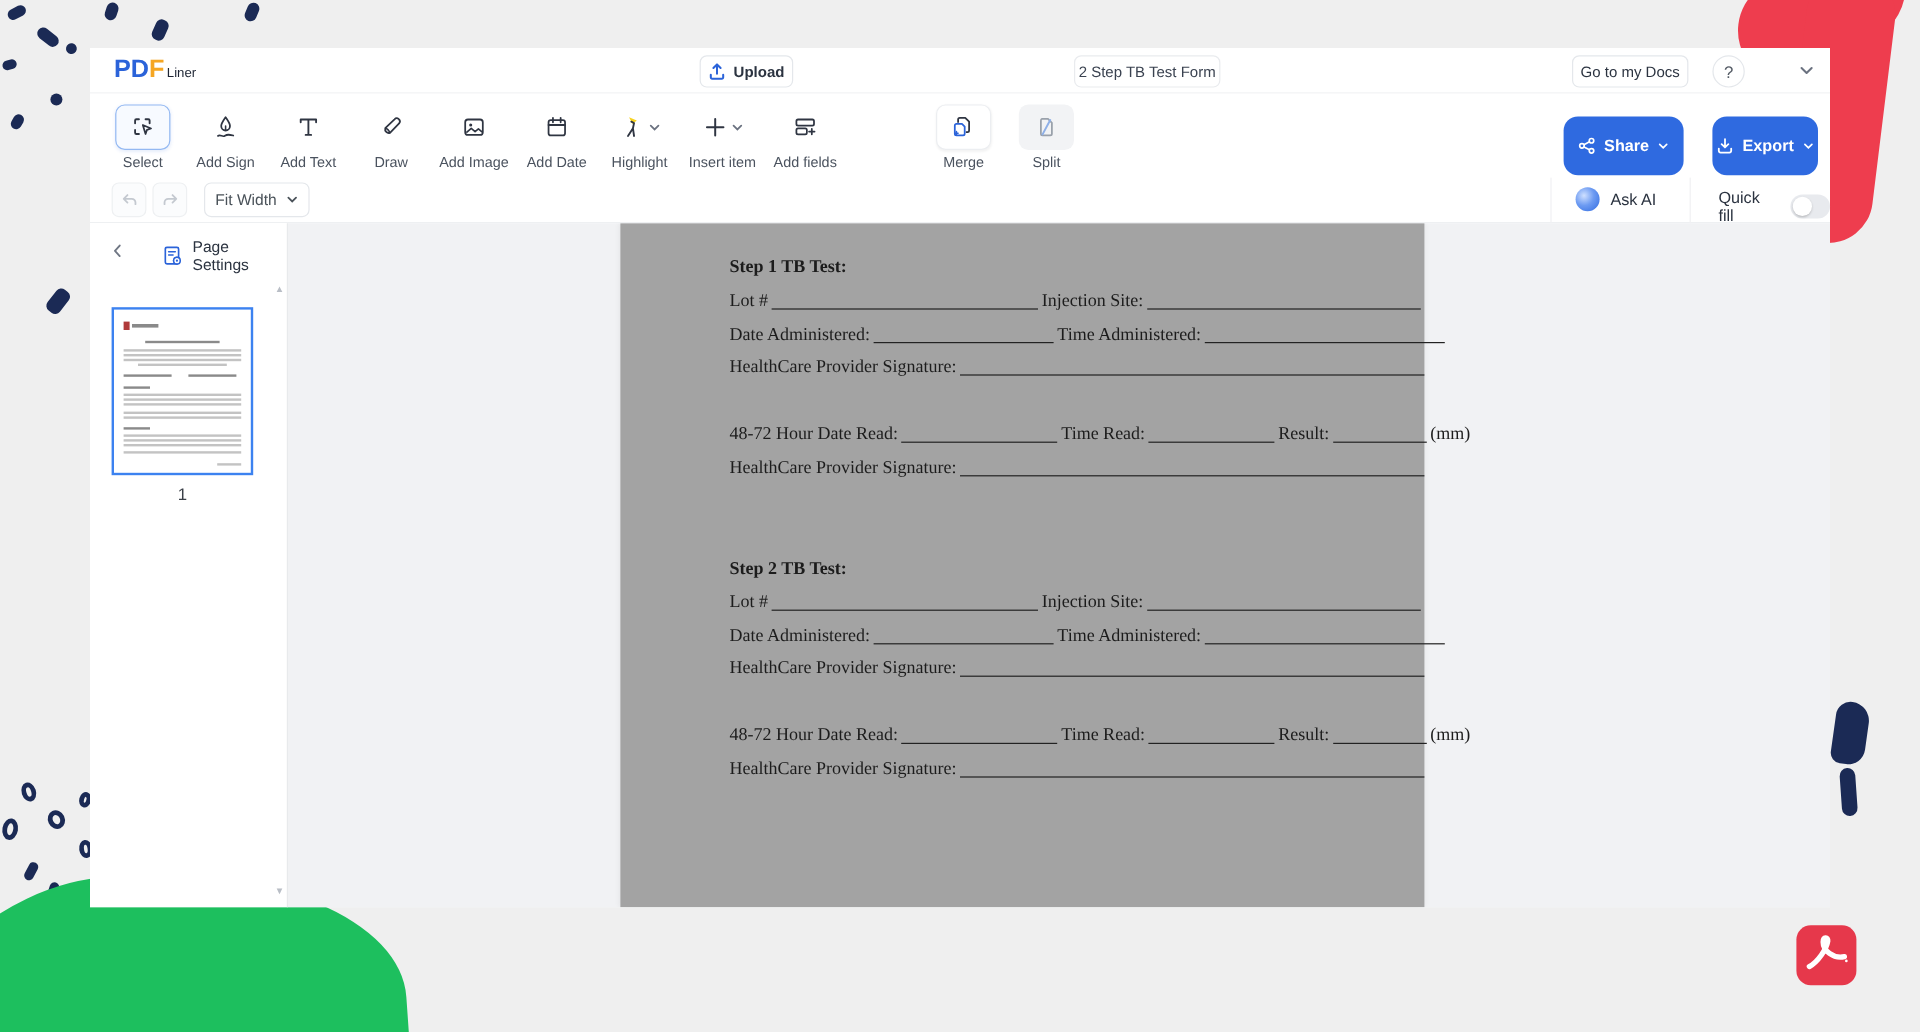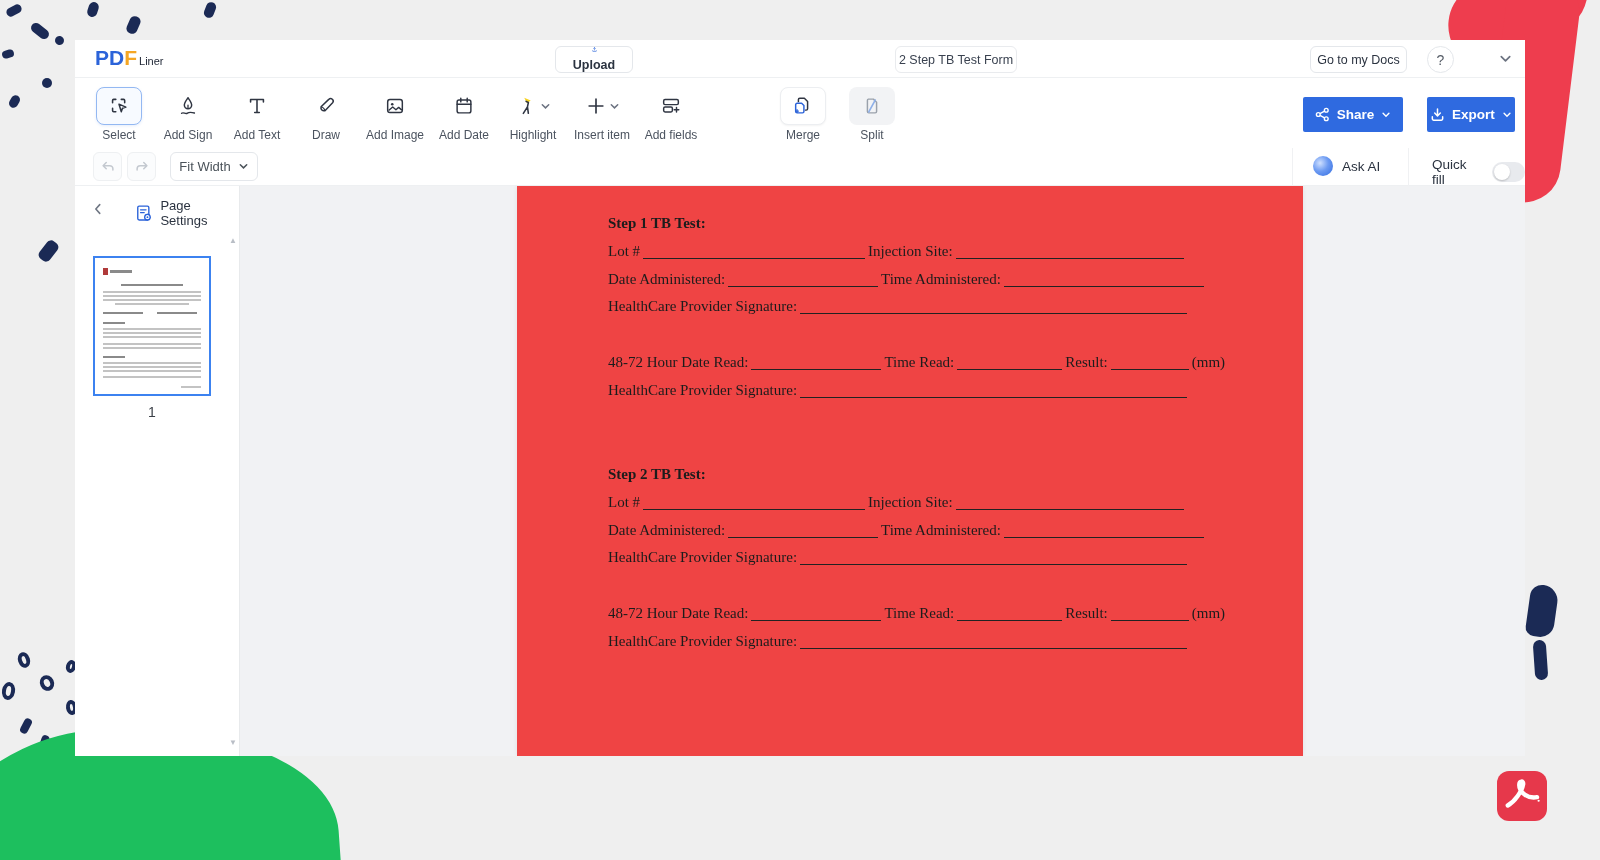--- a/index.html
+++ b/index.html
@@ -32,36 +32,36 @@
   .logo .pdf .f { color:#f5a623; }
   .logo .liner { font-size:11px; font-weight:normal; color:#1d2433; margin-left:2px; line-height:1.2; }
   .search-box { position:absolute; left:95px; top:6px; width:367px; height:27px; background:#f8fafb;
     border:1px solid #e4e7eb; border-radius:6px; display:flex; align-items:center; padding:0 9px; }
   .search-box input { border:0; outline:0; background:transparent; font-size:13px; color:#3a4250; width:100%;
     font-family:"Liberation Sans", sans-serif; margin-left:7px; }
   .search-box input::placeholder { color:#a7adb8; }
   .chip-btn { position:absolute; height:27px; background:#fff; border:1px solid #e4e7eb; border-radius:6px;
     display:flex; align-items:center; justify-content:center; font-size:12.5px; color:#2b3340; cursor:pointer; }
   .doc-title-chip { left:820px; top:6px; width:122px; border:1px solid #e9ebee; color:#3a4250; }
-  .upload-btn { left:480px; top:6px; width:78px; gap:6px; font-weight:bold; color:#2b3340;flex-direction:column; }
+  .upload-btn { left:508px; top:6px; width:78px; gap:6px; font-weight:bold; color:#2b3340; }
   .gotodocs { left:1235px; top:6px; width:97px;text-align:right; }
   .help-btn { left:1352px; top:6px; width:27px; border-radius:50%; color:#555c66; font-size:14px; }
   .hdr-chev { position:absolute; left:1423px; top:11px; cursor:pointer; }
 
   
   #tbar { position:absolute; left:0; top:38px; width:1450px; height:70px; background:#fff; }
   .tools { position:absolute; left:18px; top:9px; display:flex; gap:17px; }
   .tool { width:52px; display:flex; flex-direction:column; align-items:center; cursor:pointer; }
   .tool .ibox { width:46px; height:38px; border-radius:8px; display:flex; align-items:center; justify-content:center; gap:2px; }
   .tool.active .ibox { border:1.5px solid #93b8f2; background:#f7faff; box-shadow:0 1px 3px rgba(47,106,224,.12); }
   .tool.boxed .ibox { border:1px solid #eceef1; background:#fff; box-shadow:0 1px 2px rgba(0,0,0,.05); }
   .tool.graybox .ibox { background:#f2f3f5; }
   .tool .tlabel { margin-top:3px; font-size:12px; color:#4b535f; white-space:nowrap; }
   .tool.mergeofs { margin-left:63px; }
-  .blue-btn { position:absolute; top:19px; height:35px; background:#2f6ae0; border-radius:2px; color:#fff;
+  .blue-btn { position:absolute; top:19px; height:49px; background:#2f6ae0; border-radius:12px; color:#fff;
     display:flex; align-items:center; justify-content:center; gap:7px; font-size:13.5px; font-weight:bold; cursor:pointer; }
 
   
   #sbar { position:absolute; left:0; top:108px; width:1450px; height:38px; background:#fff; border-bottom:1px solid #eef0f2; }
   .sq-btn { position:absolute; top:4px; width:29px; height:29px; background:#fbfcfd; border:1px solid #eef0f2;
     border-radius:6px; display:flex; align-items:center; justify-content:center; cursor:pointer; }
   .fitw { position:absolute; left:95px; top:4px; width:88px; height:29px; border:1px solid #e4e7eb; border-radius:6px;
     display:flex; align-items:center; justify-content:center; gap:7px; font-size:13px; color:#4a5259; cursor:pointer; background:#fff; }
   .vdiv { position:absolute; top:0; width:1px; height:38px; background:#f0f1f3; }
   .askai { position:absolute; left:1238px; top:8px; display:flex; align-items:center; gap:9px; cursor:pointer; }
@@ -82,21 +82,21 @@
   .pgset { position:absolute; left:60px; top:12px; display:flex; align-items:center; gap:7px; cursor:pointer; }
   .pgset span { font-size:13px; color:#2b3340; }
   .thumb { position:absolute; left:18px; top:70px; width:118px; height:140px; background:#fff;
     border:2px solid #3c82f0; cursor:pointer; }
   .tl { position:absolute; background:#c3c3c3; height:2px; }
   .tl.dk { background:#8a8a8a; }
   .pgnum { position:absolute; left:18px; top:218px; width:118px; text-align:center; font-size:14px; color:#3a3f47; }
   .scroll-arrow { position:absolute; left:154px; font-size:8px; color:#b9bec6; cursor:pointer; }
 
   #viewer { position:absolute; left:165px; top:0; width:1285px; height:570px; background:#f1f2f4; overflow:hidden; }
-  #page { position:absolute; left:277px; top:0; width:786px; height:570px; background:#ef4444;
+  #page { position:absolute; left:277px; top:0; width:670px; height:570px; background:#a3a3a3;
     box-shadow:0 0 5px rgba(0,0,0,.07); font-family:"Liberation Serif", serif; color:#1c1c1c; }
   .dline { position:absolute; left:91px; right:60px; font-size:15px; white-space:nowrap; }
   .dline.bold { font-weight:bold; }
   .bl { display:inline-block; border-bottom:1px solid #222; height:14px; vertical-align:-3px; margin:0 3px; }
   .w222{width:222px;} .w228{width:228px;} .w150{width:150px;} .w200{width:200px;}
   .w387{width:387px;} .w130{width:130px;} .w105{width:105px;} .w78{width:78px;}
 
   svg { display:block; }
 </style>
 </head>

